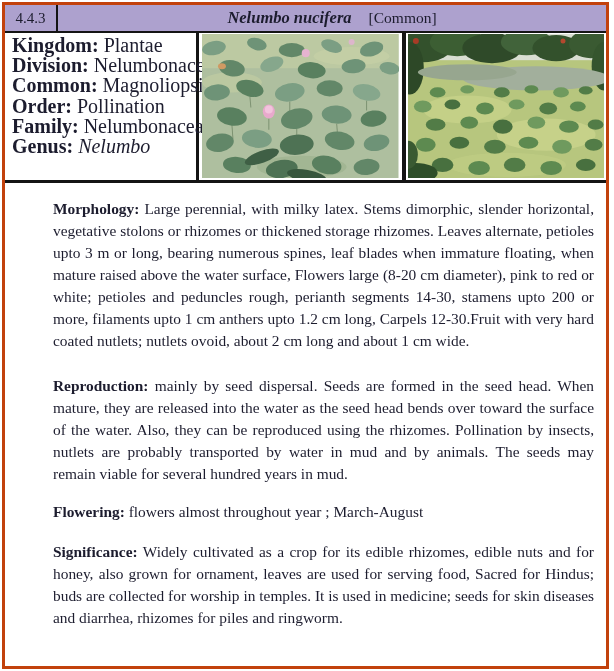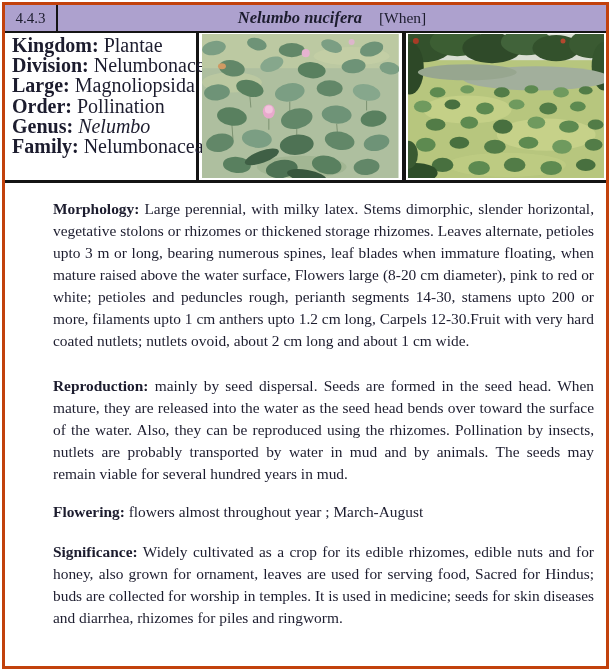--- a/index.html
+++ b/index.html
@@ -38,32 +38,32 @@
 </head>
 <body>
 
 <div class="page">
   <div class="frame">
 
     <div class="header">
       <div class="hcell-num">4.4.3</div>
       <div class="hcell-title">
         <span class="species">Nelumbo nucifera</span>
-        <span>[When]</span>
+        <span>[Common]</span>
       </div>
     </div>
 
     <div class="toprow">
       <div class="taxo">
         <div class="trow"><b>Kingdom:</b><span> Plantae</span></div>
         <div class="trow"><b>Division:</b><span> Nelumbonaceae</span></div>
-        <div class="trow"><b>Large:</b><span> Magnoliopsida</span></div>
+        <div class="trow"><b>Common:</b><span> Magnoliopsida</span></div>
         <div class="trow"><b>Order:</b><span> Pollination</span></div>
+        <div class="trow"><b>Family:</b><span> Nelumbonaceae</span></div>
         <div class="trow"><b>Genus:</b><span class="tval-italic"> Nelumbo</span></div>
-        <div class="trow"><b>Family:</b><span> Nelumbonaceae</span></div>
       </div>
 
       <div class="photo">
         <svg viewBox="0 0 197 143" preserveAspectRatio="none">
           <rect width="197" height="143" fill="#aebf9f"></rect>
           <rect width="197" height="34" fill="#bcc9a2"></rect>
           <ellipse cx="30" cy="48" rx="30" ry="10" fill="#c3cfa4" opacity="0.6"></ellipse>
           <ellipse cx="150" cy="22" rx="38" ry="9" fill="#c8d2a6" opacity="0.6"></ellipse>
           <ellipse cx="100" cy="132" rx="45" ry="11" fill="#9db28e" opacity="0.7"></ellipse>
           <g stroke="#7d9272" stroke-width="1">

